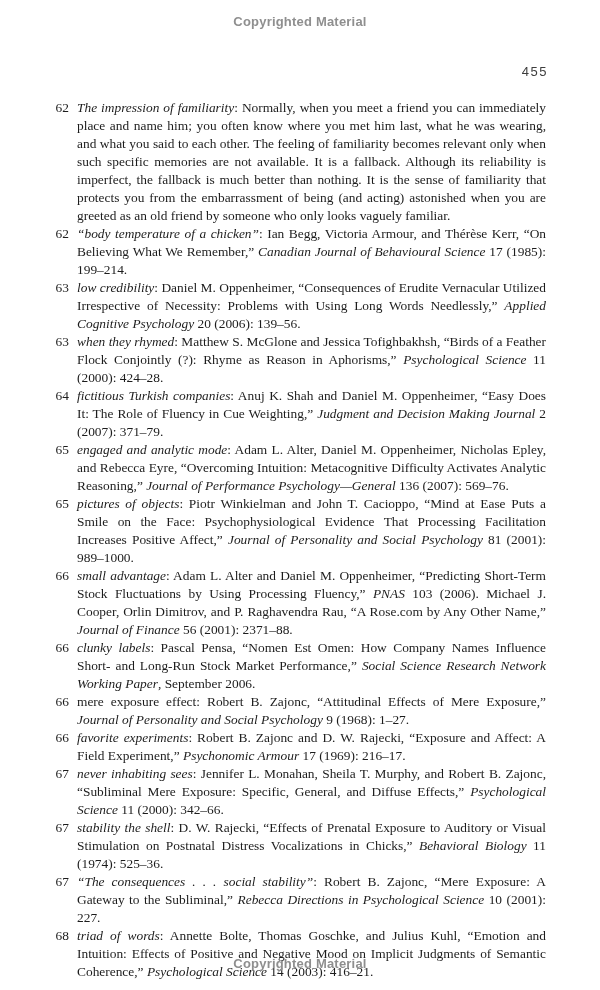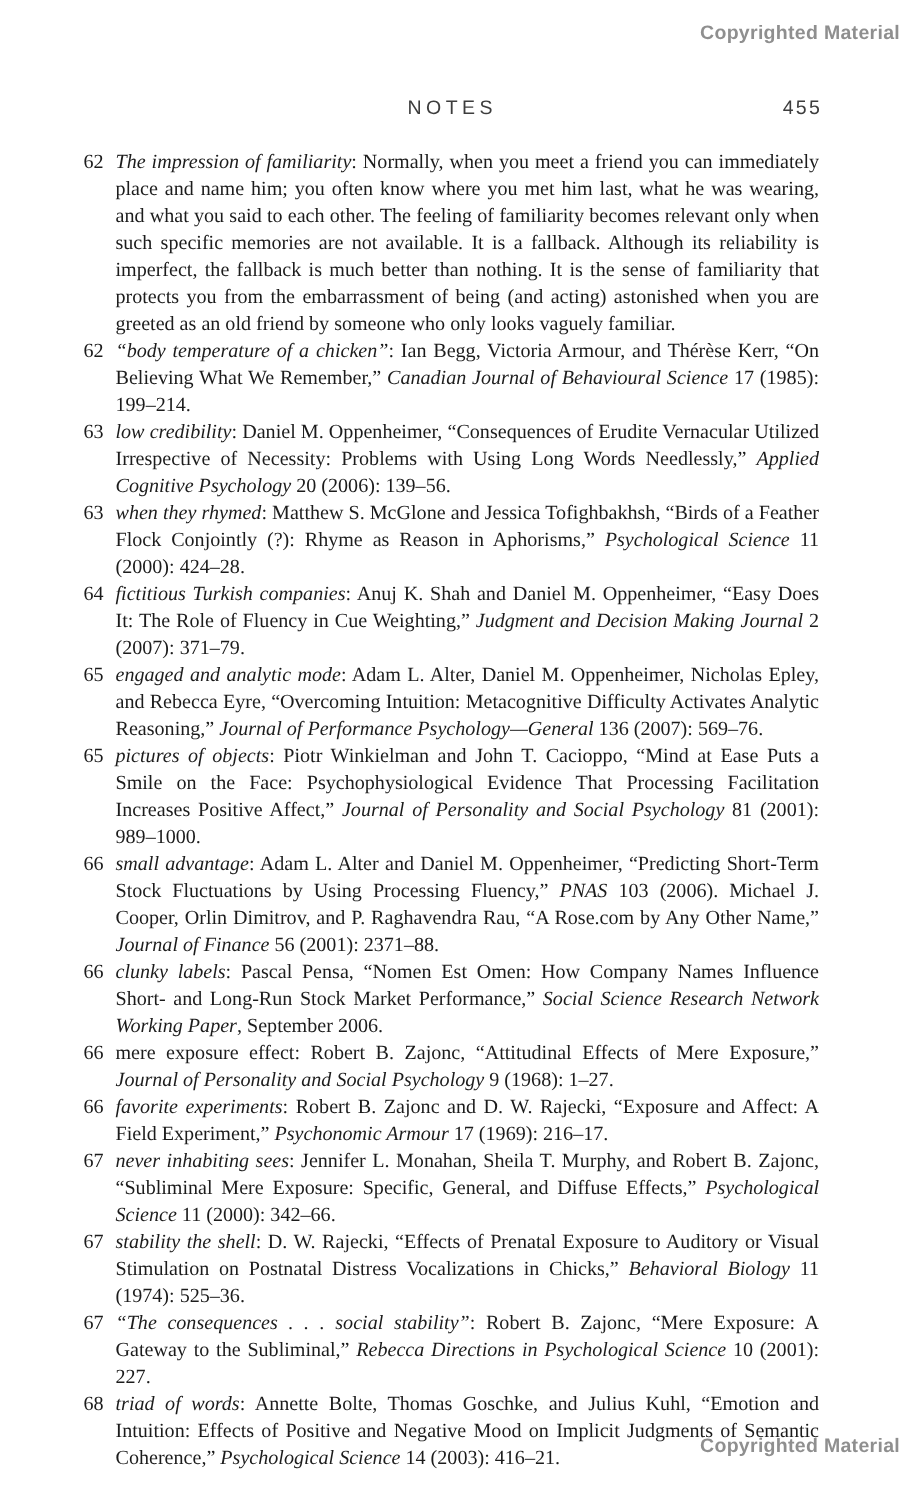--- a/index.html
+++ b/index.html
@@ -10,21 +10,21 @@
     height: 990px;
     background: #ffffff;
     overflow: hidden;
     font-family: "Liberation Serif", serif;
     color: #1c1c1c;
   }
   .copyright-banner {
     position: absolute;
     left: 0;
     width: 100%;
-    text-align: right;
+    text-align: center;
     font-family: "Liberation Sans", sans-serif;
     font-weight: bold;
     font-size: 13px;
     color: #8f8f8f;
     letter-spacing: 0.2px;
   }
   .copyright-top { top: 14px; }
   .copyright-bottom { top: 956px; }
   .running-head {
     position: absolute;
@@ -76,21 +76,20 @@
   .rm { font-style: normal; }
 </style>
 </head>
 <body>
 
 <div class="page">
 
   <div class="copyright-banner copyright-top">Copyrighted Material</div>
 
   <div class="running-head">
-    <span class="head-title">NOTES</span>
     <span class="page-number">455</span>
   </div>
 
   <div class="notes-list" id="notes-list">
       <div class="note-entry">
         <span class="note-num">62</span>
         <span class="note-body"><span class="it">The impression of familiarity</span><span class="rm">: Normally, when you meet a friend you can immediately place and name him; you often know where you met him last, what he was wearing, and what you said to each other. The feeling of familiarity becomes relevant only when such specific memories are not available. It is a fallback. Although its reliability is imperfect, the fallback is much better than nothing. It is the sense of familiarity that protects you from the embarrassment of being (and acting) astonished when you are greeted as an old friend by someone who only looks vaguely familiar.</span></span>
       </div>
       <div class="note-entry">
         <span class="note-num">62</span>

